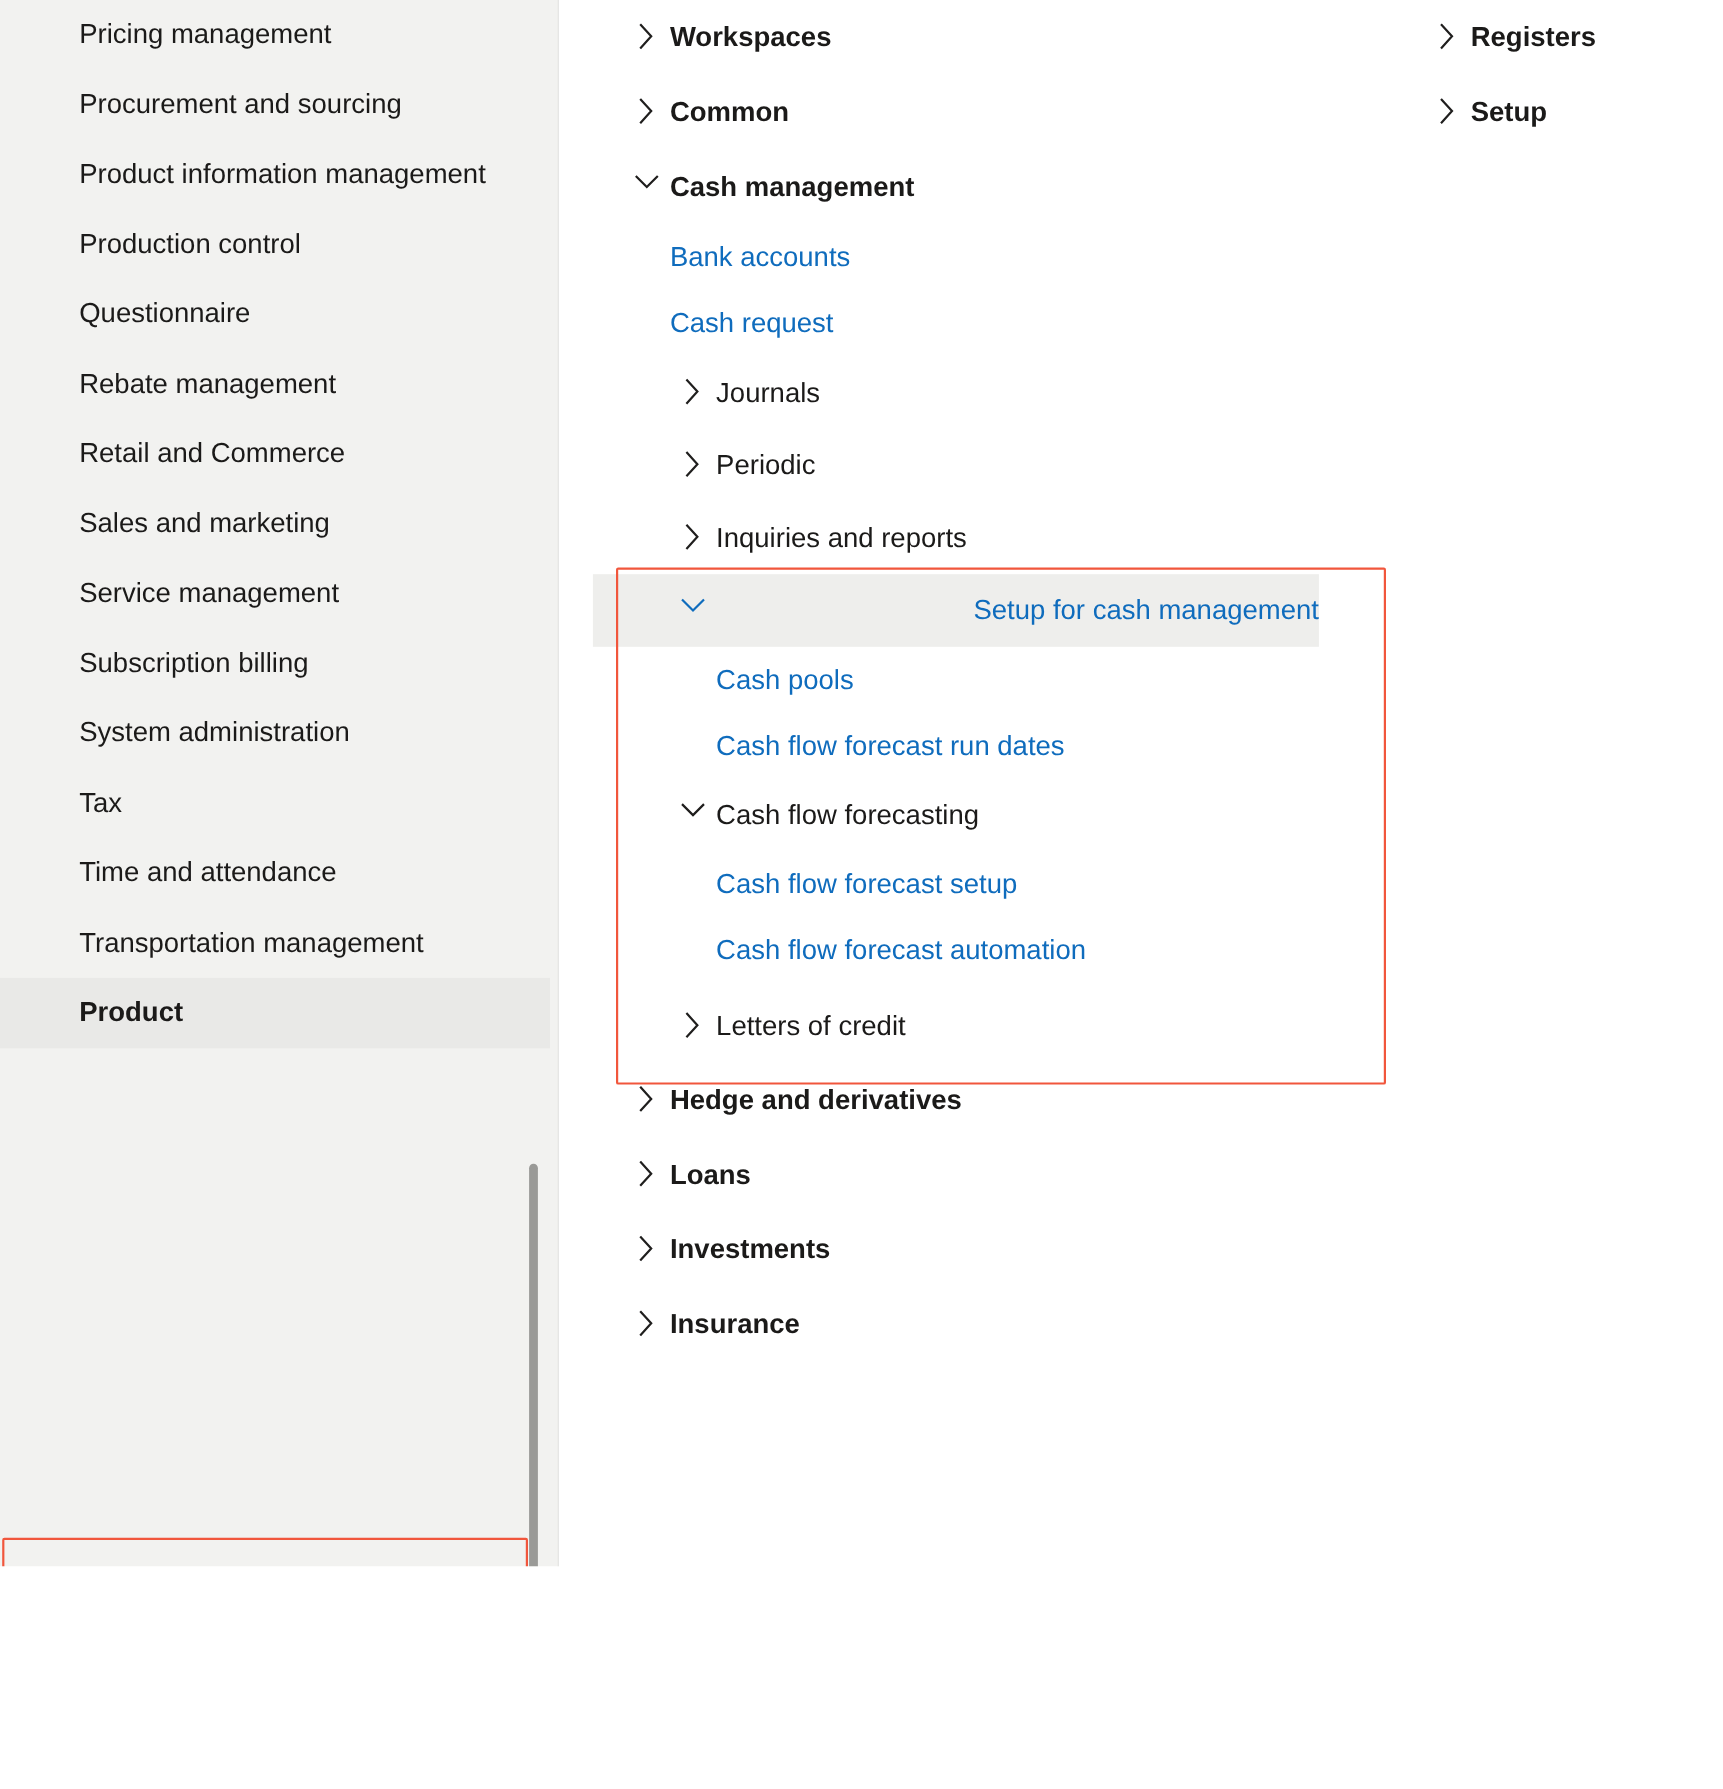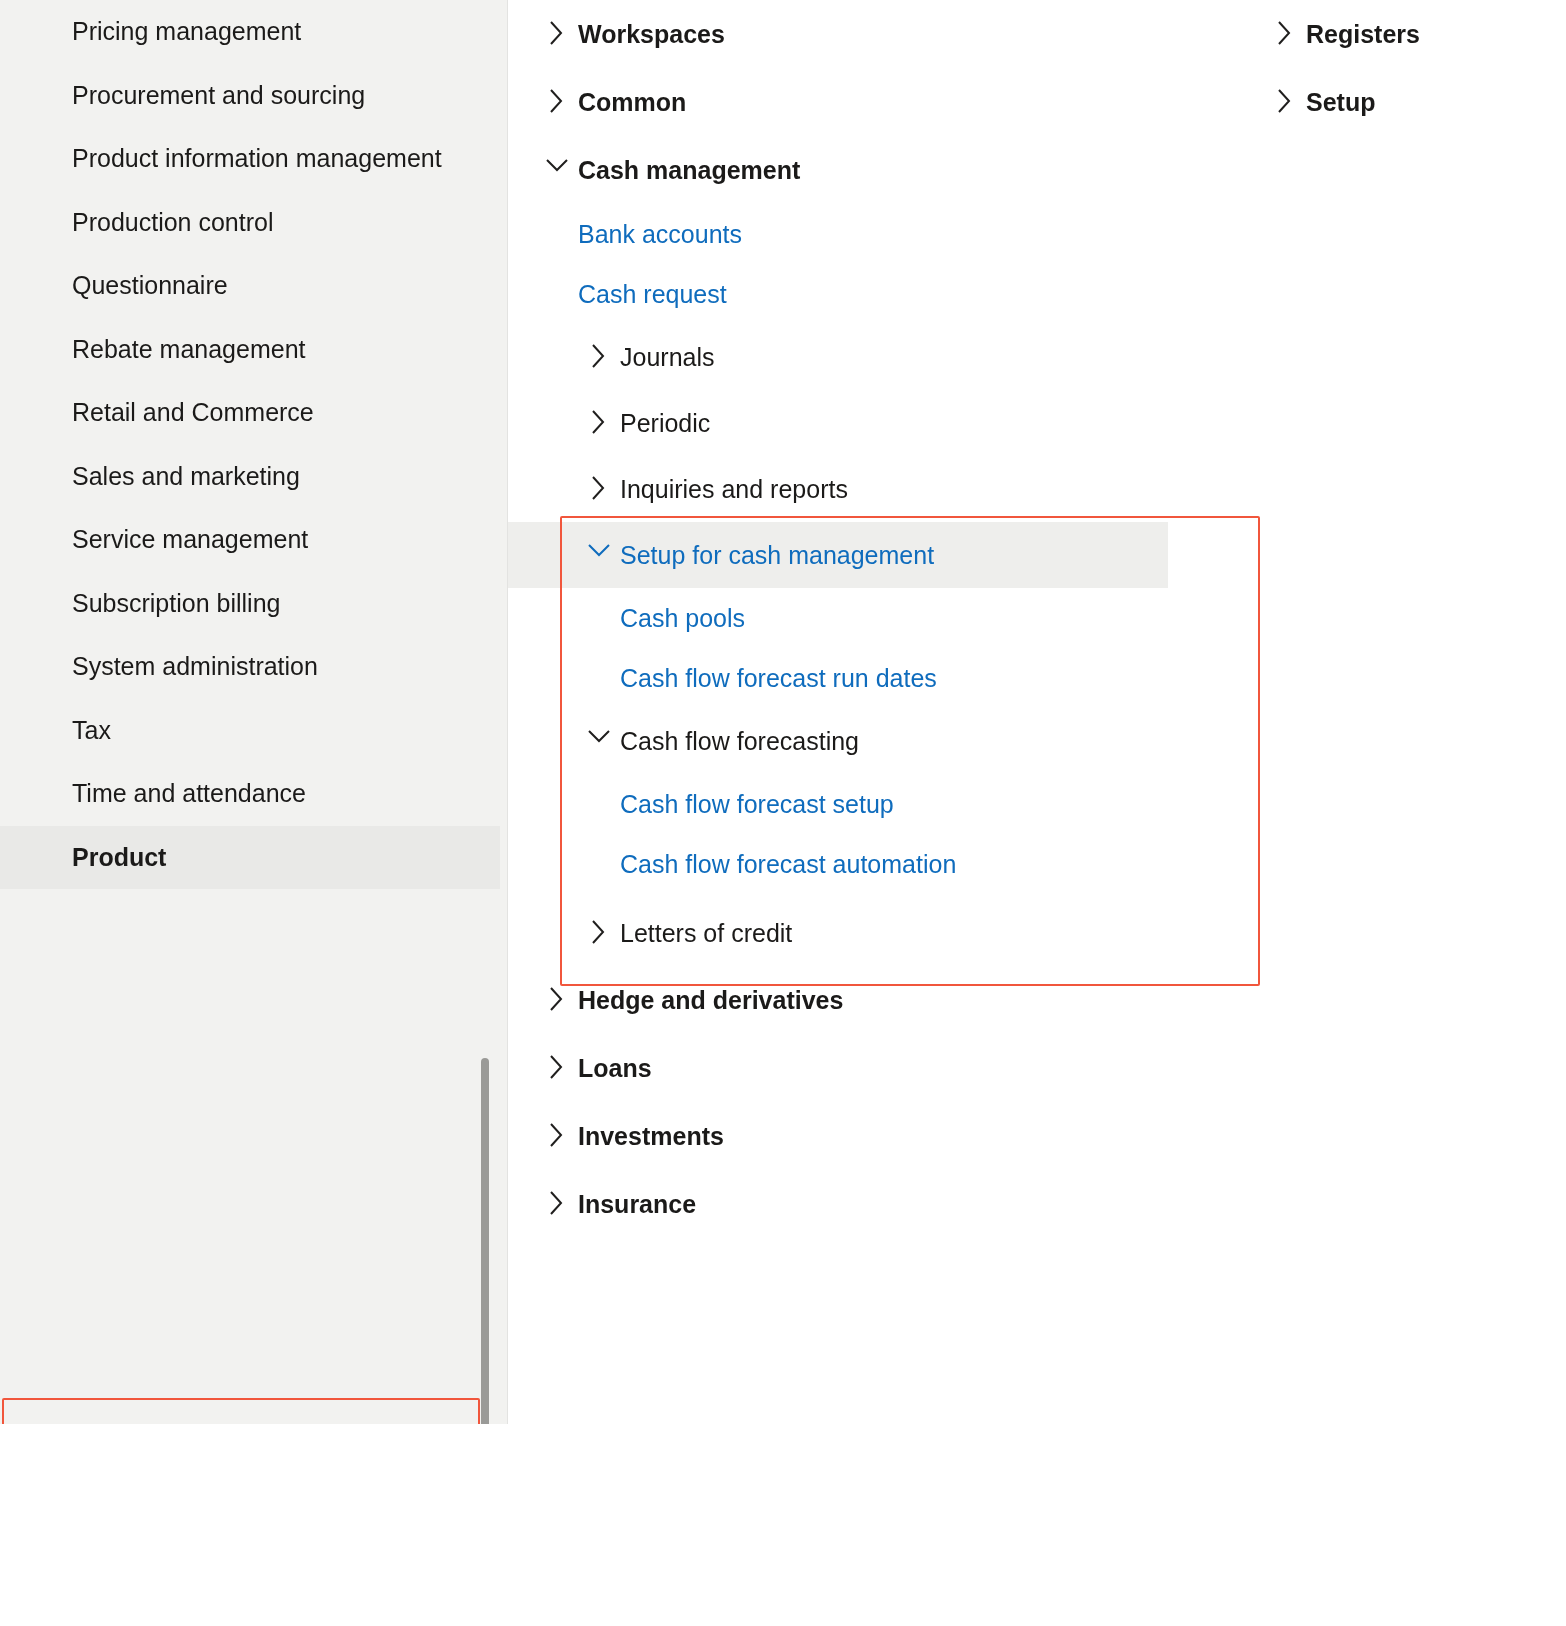--- a/index.html
+++ b/index.html
@@ -86,20 +86,21 @@
     box-sizing: border-box;
   }
   #col-main { left: 508px; width: 760px; }
   #col-right { left: 1236px; width: 298px; }
 
   .nav-row {
     display: flex;
     align-items: flex-start;
     box-sizing: border-box;
     cursor: pointer;
+    margin-left: 31px;
   }
   .chev {
     width: 42px;
     flex: 0 0 42px;
     display: flex;
     align-items: center;
     justify-content: center;
     color: #201f1e;
     padding-top: 2px;
   }
@@ -146,20 +147,21 @@
       <div class="module-item"><span>Production control</span></div>
       <div class="module-item"><span>Questionnaire</span></div>
       <div class="module-item"><span>Rebate management</span></div>
       <div class="module-item"><span>Retail and Commerce</span></div>
       <div class="module-item"><span>Sales and marketing</span></div>
       <div class="module-item"><span>Service management</span></div>
       <div class="module-item"><span>Subscription billing</span></div>
       <div class="module-item"><span>System administration</span></div>
       <div class="module-item"><span>Tax</span></div>
       <div class="module-item"><span>Time and attendance</span></div>
+      <div class="module-item"><span>Transportation management</span></div>
       <div class="module-item selected"><span>Product</span></div>
     </div>
 
     <div class="highlight-box" id="treasury-highlight"></div>
 
     <div class="scrollbar-track">
       <div class="scrollbar-thumb"></div>
     </div>
   </div>
 
@@ -221,21 +223,21 @@
     <div class="nav-row lvl2">
       <span class="chev">
         <svg width="18" height="28" viewBox="0 0 18 28">
             <path d="M3 3 L13 14 L3 25" fill="none" stroke="#201f1e" stroke-width="2"></path>
           </svg>
       </span>
       <span class="nav-label">Inquiries and reports</span>
     </div>
 
     <div style="position:relative;">
-      <div class="nav-row lvl2 selected-nav" style="width:660px;">
+      <div class="nav-row lvl2 selected-nav" style="width:660px;justify-content:space-between;">
         <span class="chev">
           <svg width="26" height="20" viewBox="0 0 26 20">
               <path d="M3 5 L13 15 L23 5" fill="none" stroke="#0f6cbd" stroke-width="2"></path>
             </svg>
         </span>
         <span class="nav-label">Setup for cash management</span>
       </div>
 
       <div class="nav-row link-row indent2">
         <span class="nav-label">Cash pools</span>

